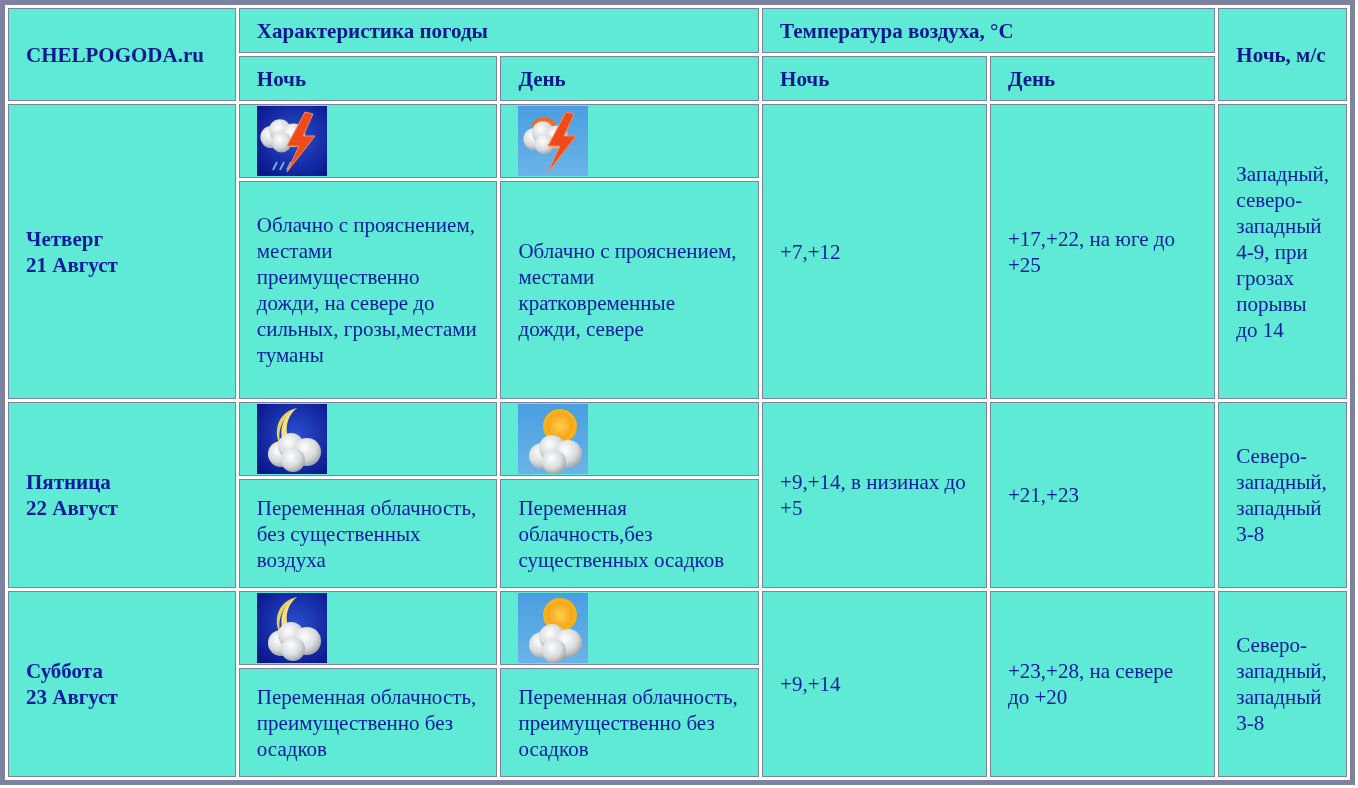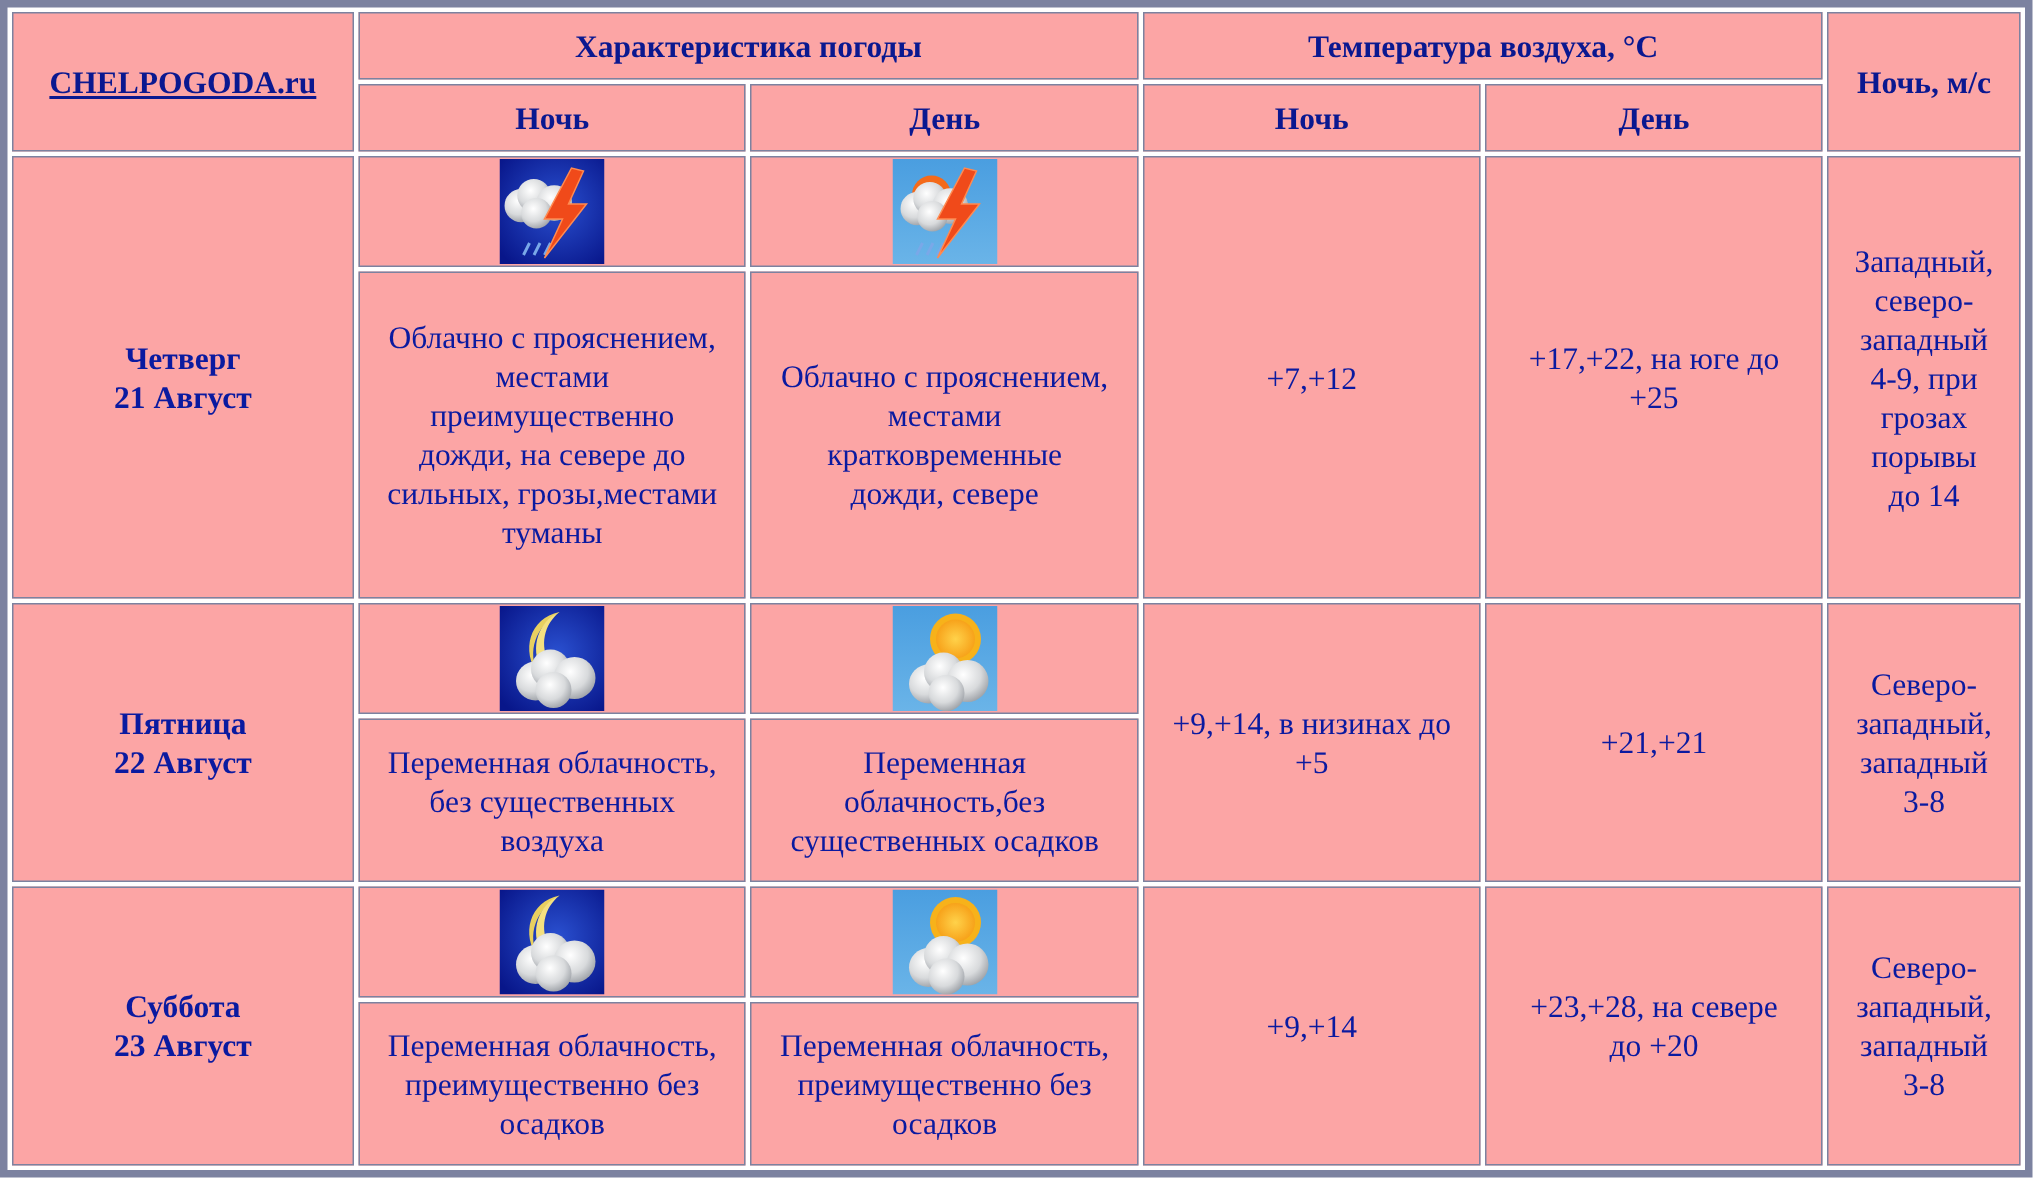--- a/index.html
+++ b/index.html
@@ -10,29 +10,28 @@
     border: 5px solid #7c82a0;
     border-right-color: #7c82a0;
     width: 1355px;
     height: 785px;
     margin: 0;
     font-family: "Liberation Serif", "DejaVu Serif", serif;
     color: #0a1aa0;
   }
   table.wx td {
     border: 1px solid #7c82a0;
-    text-align: center;
     vertical-align: middle;
     padding: 0 17px;
     font-size: 21px;
     line-height: 26px;
-    background: #fca5a5;
+    background: #5eead4;
   }
   td.hdr { font-weight: bold; font-size: 21px; color: #0a1890; }
-  td.site { font-weight: bold; font-size: 19px; text-decoration: underline; }
+  td.site { font-weight: bold; font-size: 19px; }
   td.day { font-weight: bold; font-size: 21px; }
   td.icon-cell { height: 70px; }
   .icon {
     display: inline-block; width: 70px; height: 70px; vertical-align: middle;
   }
 </style>
 </head>
 <body>
 
 <svg width="0" height="0" style="position:absolute">
@@ -132,21 +131,21 @@
     </td>
     <td class="icon-cell">
       <svg class="icon" viewBox="0 0 70 70">
         <rect width="70" height="70" fill="url(#dayBg)"></rect>
         <circle cx="42" cy="22" r="17" fill="#f7b21a"></circle>
         <circle cx="42" cy="22" r="13" fill="url(#sunG)"></circle>
         <use href="#cloudShape" transform="translate(0,6)"></use>
       </svg>
     </td>
     <td rowspan="2">+9,+14, в низинах до +5</td>
-    <td rowspan="2">+21,+21</td>
+    <td rowspan="2">+21,+23</td>
     <td rowspan="2">Северо-западный, западный 3-8</td>
   </tr>
   <tr>
     <td style="height:104px">Переменная облачность, без существенных воздуха</td>
     <td>Переменная облачность,без существенных осадков</td>
   </tr>
 
   <tr>
     <td class="day" rowspan="2">
       <span>Суббота</span><br>

